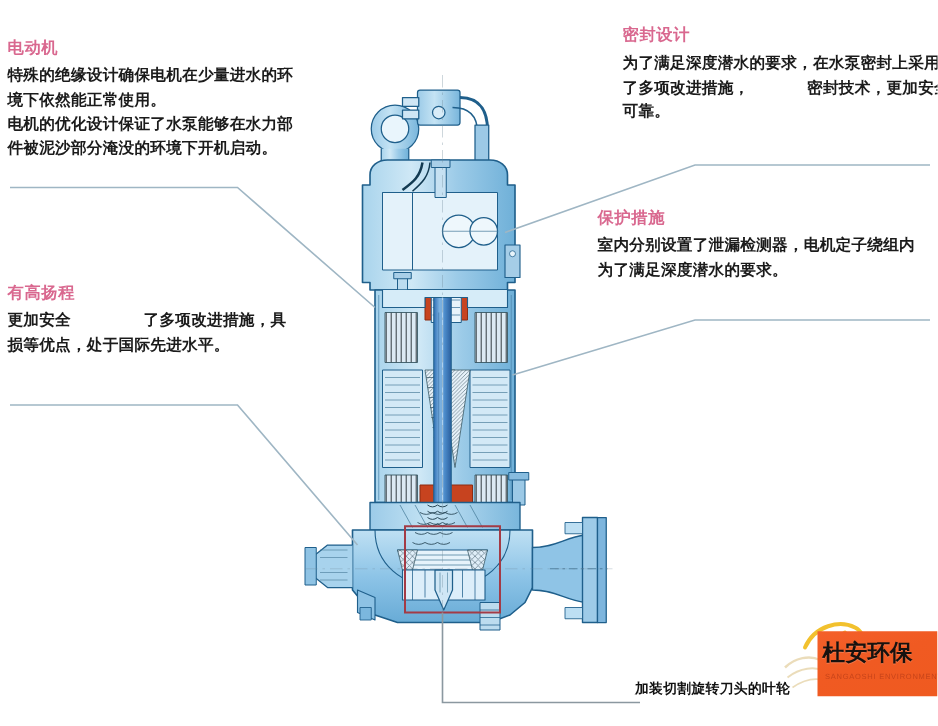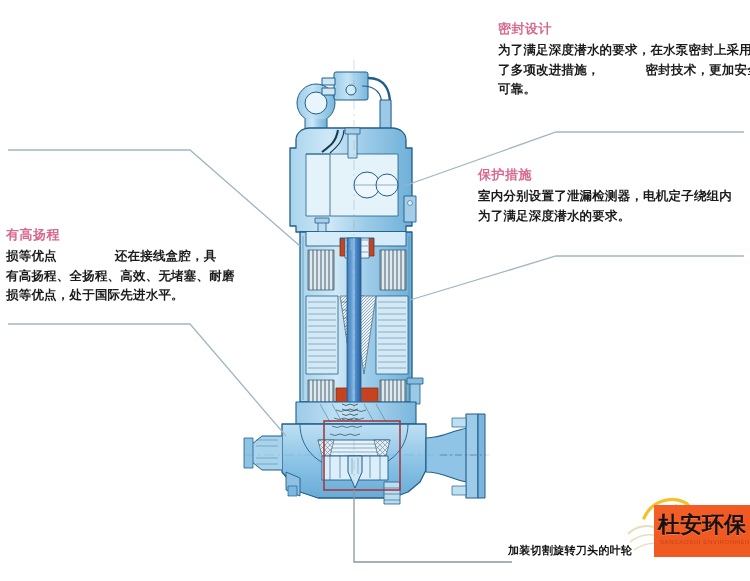--- a/index.html
+++ b/index.html
@@ -37,21 +37,21 @@
   }
 
   
   #logo{
     position:absolute;left:654px;top:505px;width:96px;height:52px;
     background:linear-gradient(160deg,#f4602a 0%,#f05a22 45%,#ef5a20 100%);
     overflow:hidden;
   }
   #logo .logo-text{
     position:absolute;left:4px;top:5px;
-    font-size:22px;font-weight:bold;color:#17120f;letter-spacing:0px;
+    font-size:18px;font-weight:bold;color:#17120f;letter-spacing:0px;
     font-family:"DejaVu Sans","Liberation Sans",sans-serif;
     text-shadow:0 1px 0 rgba(255,255,255,.18);
   }
   #logo .logo-sub{
     position:absolute;left:6px;top:34px;
     font-size:6px;color:#c7441a;letter-spacing:.6px;white-space:nowrap;
     font-family:"Liberation Sans",sans-serif;
   }
 </style>
 </head>
@@ -316,28 +316,36 @@
 
     <path d="M644,518 C652,500 672,496 684,502 C694,507 690,518 680,518 C672,518 670,510 676,506" fill="none" stroke="#f2c12e" stroke-width="3.2" stroke-linecap="round"></path>
 
     <g opacity=".28">
       <path d="M628,534 C636,526 648,524 656,528" fill="none" stroke="#b8860b" stroke-width="2"></path>
       <path d="M630,542 C640,534 652,533 660,537" fill="none" stroke="#b8860b" stroke-width="1.6"></path>
       <path d="M634,550 C644,543 654,542 662,545" fill="none" stroke="#b8860b" stroke-width="1.3"></path>
     </g>
   </svg>
 
+  <div class="note" id="note-motor">
+    <div class="note-title">电动机</div>
+    <div class="note-body">
+      <div>特殊的绝缘设计确保电机在少量进水的环</div>
+      <div>境下依然能正常使用。</div>
+      <div>电机的优化设计保证了水泵能够在水力部</div>
+      <div>件被泥沙部分淹没的环境下开机启动。</div>
+    </div>
+  </div>
 
   <div class="note" id="note-hydraulic">
     <div class="note-title">有高扬程</div>
     <div class="note-body">
       <div>
-        <span>损等优点</span><span class="gap"></span><span>还在接线盒腔，具</span>
+        <span>更加安全</span><span class="gap"></span><span>了多项改进措施，具</span>
       </div>
-      <div>有高扬程、全扬程、高效、无堵塞、耐磨</div>
       <div>损等优点，处于国际先进水平。</div>
     </div>
   </div>
 
   <div class="note" id="note-seal">
     <div class="note-title">密封设计</div>
     <div class="note-body">
       <div>为了满足深度潜水的要求，在水泵密封上采用</div>
       <div>
         <span>了多项改进措施，</span><span class="gap-sm"></span><span>密封技术，更加安全</span>

